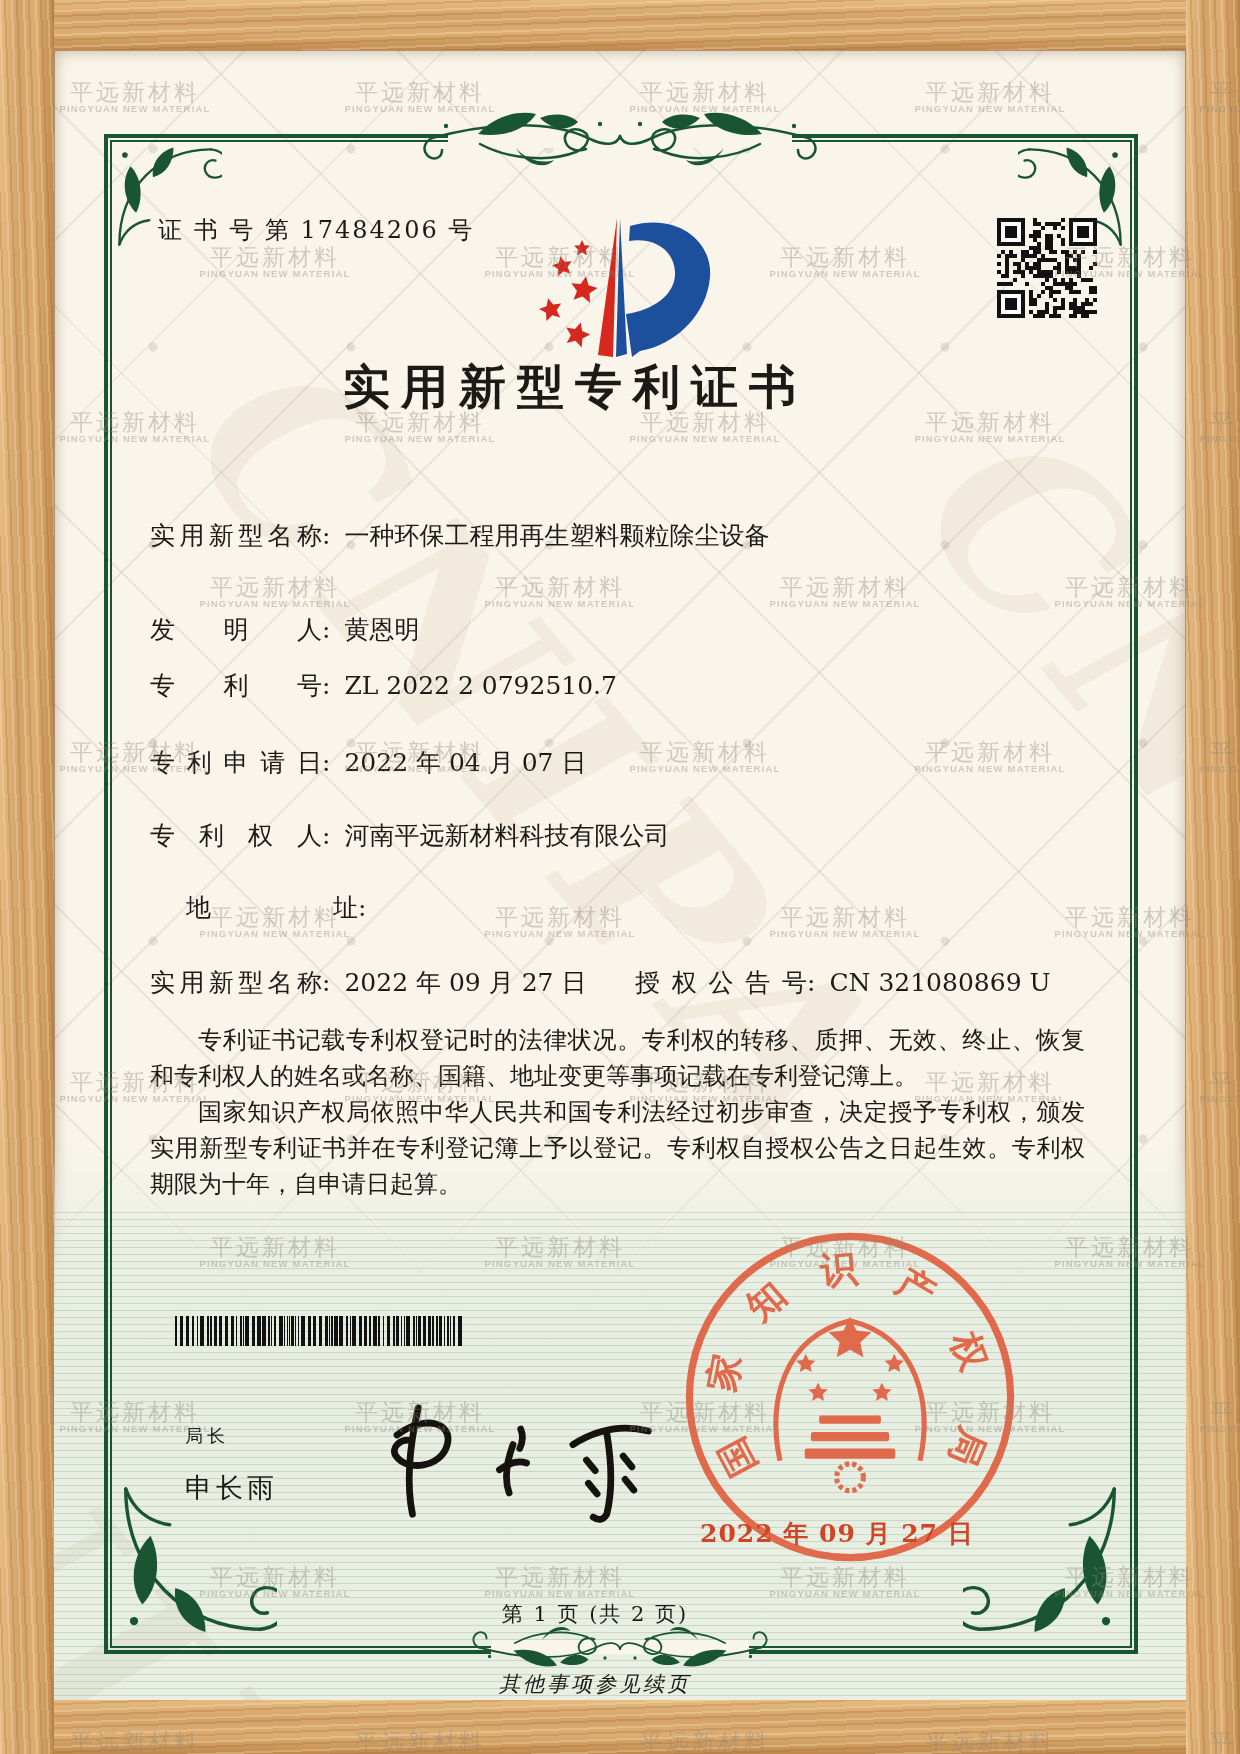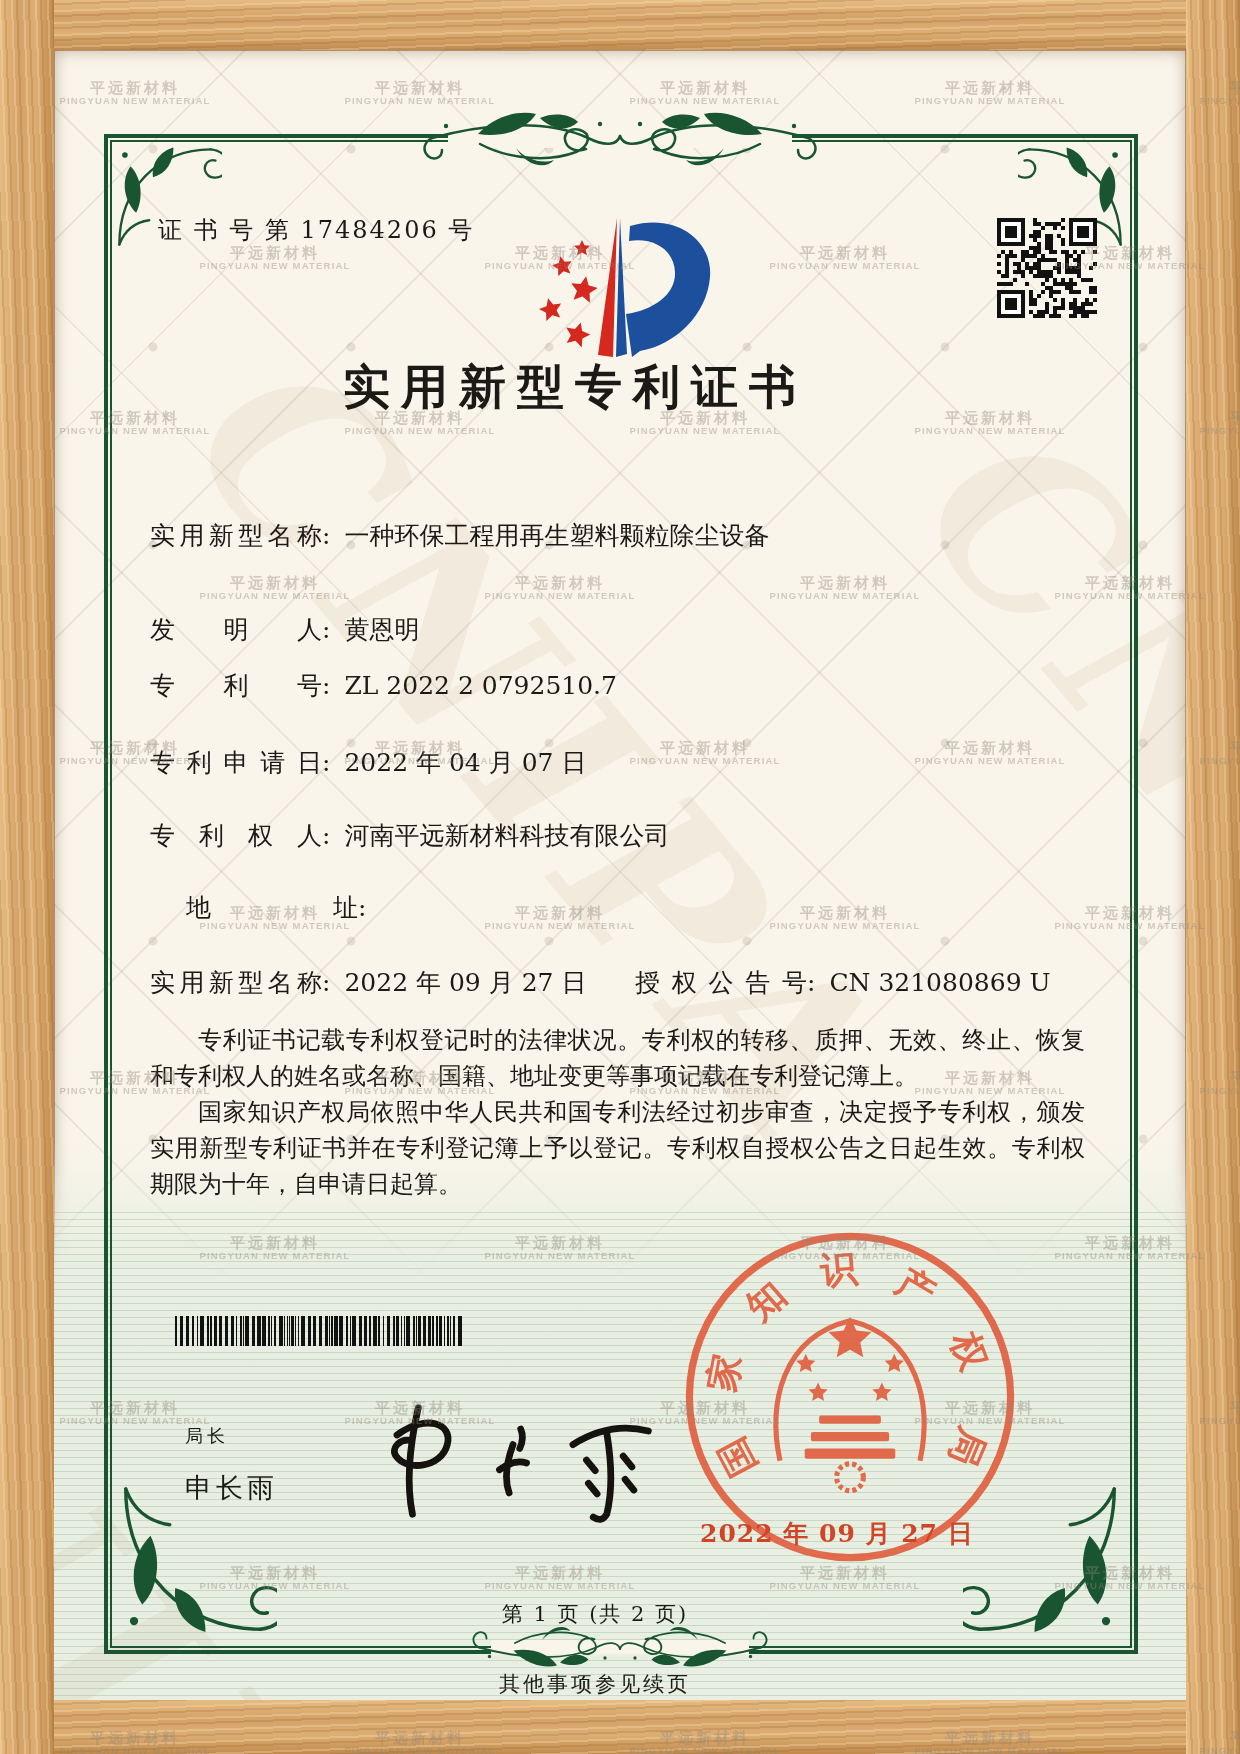--- a/index.html
+++ b/index.html
@@ -36,21 +36,21 @@
      background:linear-gradient(180deg, rgba(231,238,225,0) 0, rgba(231,238,225,.9) 120px, #e7eee1 220px, #e9f0e3 100%);}
   #green-band::after{content:"";position:absolute;left:0;top:70px;right:0;bottom:0;
      background:repeating-linear-gradient(180deg, rgba(124,165,130,.30) 0 1px, rgba(0,0,0,0) 1px 7px);}
   .cnipa-wm{position:absolute;font-family:"DejaVu Serif",serif;font-style:italic;font-weight:bold;
      font-size:225px;letter-spacing:26px;color:rgba(185,165,135,.13);white-space:nowrap;
      transform:rotate(50deg);transform-origin:left top;}
   
   #wm-layer{position:absolute;left:0;top:0;width:1240px;height:1754px;pointer-events:none;}
   .wm{position:absolute;width:230px;text-align:center;color:rgba(146,136,120,.40);
       font-family:"Liberation Sans","DejaVu Sans",sans-serif;line-height:1.05;}
-  .wm .wm-cn{font-size:15px;font-weight:bold;letter-spacing:3px;}
+  .wm .wm-cn{font-size:23px;font-weight:normal;letter-spacing:3px;}
   .wm .wm-en{font-size:9.5px;font-weight:bold;letter-spacing:1.2px;}
   
   #gborder{position:absolute;left:104px;top:134px;width:1026px;height:1512px;
      border:4px solid var(--green);}
   #gborder .inner{position:absolute;left:2px;top:2px;right:2px;bottom:2px;border:2px solid var(--green);}
   .orn{position:absolute;color:var(--green);}
   
   .abs{position:absolute;}
   #cert-no{left:158px;top:214px;font-size:24px;letter-spacing:2px;}
   #title{left:155px;top:356px;width:840px;text-align:center;font-size:47px;font-weight:bold;
@@ -71,21 +71,21 @@
   #director-name{left:185px;top:1470px;font-size:27px;letter-spacing:4px;
       font-family:"Liberation Sans","DejaVu Sans",sans-serif;font-weight:500;}
   #signature{left:368px;top:1392px;}
   #seal{left:675px;top:1222px;width:350px;height:350px;opacity:.85;}
   #seal-svg .ring{fill:none;stroke:var(--seal);stroke-width:7;}
   #seal-svg text{fill:var(--seal);font-family:"DejaVu Serif",serif;font-weight:bold;}
   #seal-svg .emb{fill:var(--seal);}
   #seal-svg .embl{fill:none;stroke:var(--seal);stroke-width:5;}
   #seal-date{left:700px;top:1517px;font-size:25px;letter-spacing:1px;color:#cf4526;font-weight:bold;}
   #page-no{left:150px;top:1600px;width:890px;text-align:center;font-size:21px;letter-spacing:2px;}
-  #cont-note{left:150px;top:1670px;width:890px;text-align:center;font-size:21px;letter-spacing:3px;}
+  #cont-note{left:150px;top:1670px;width:890px;text-align:center;font-size:21px;letter-spacing:3px;font-style:italic;}
   #qr{left:997px;top:218px;}
   #logo{left:520px;top:210px;}
 </style>
 </head>
 <body>
 
 <div id="page">
 
   <div class="wood wood-h" id="wood-top"></div>
   <div class="wood wood-h" id="wood-bottom"></div>

